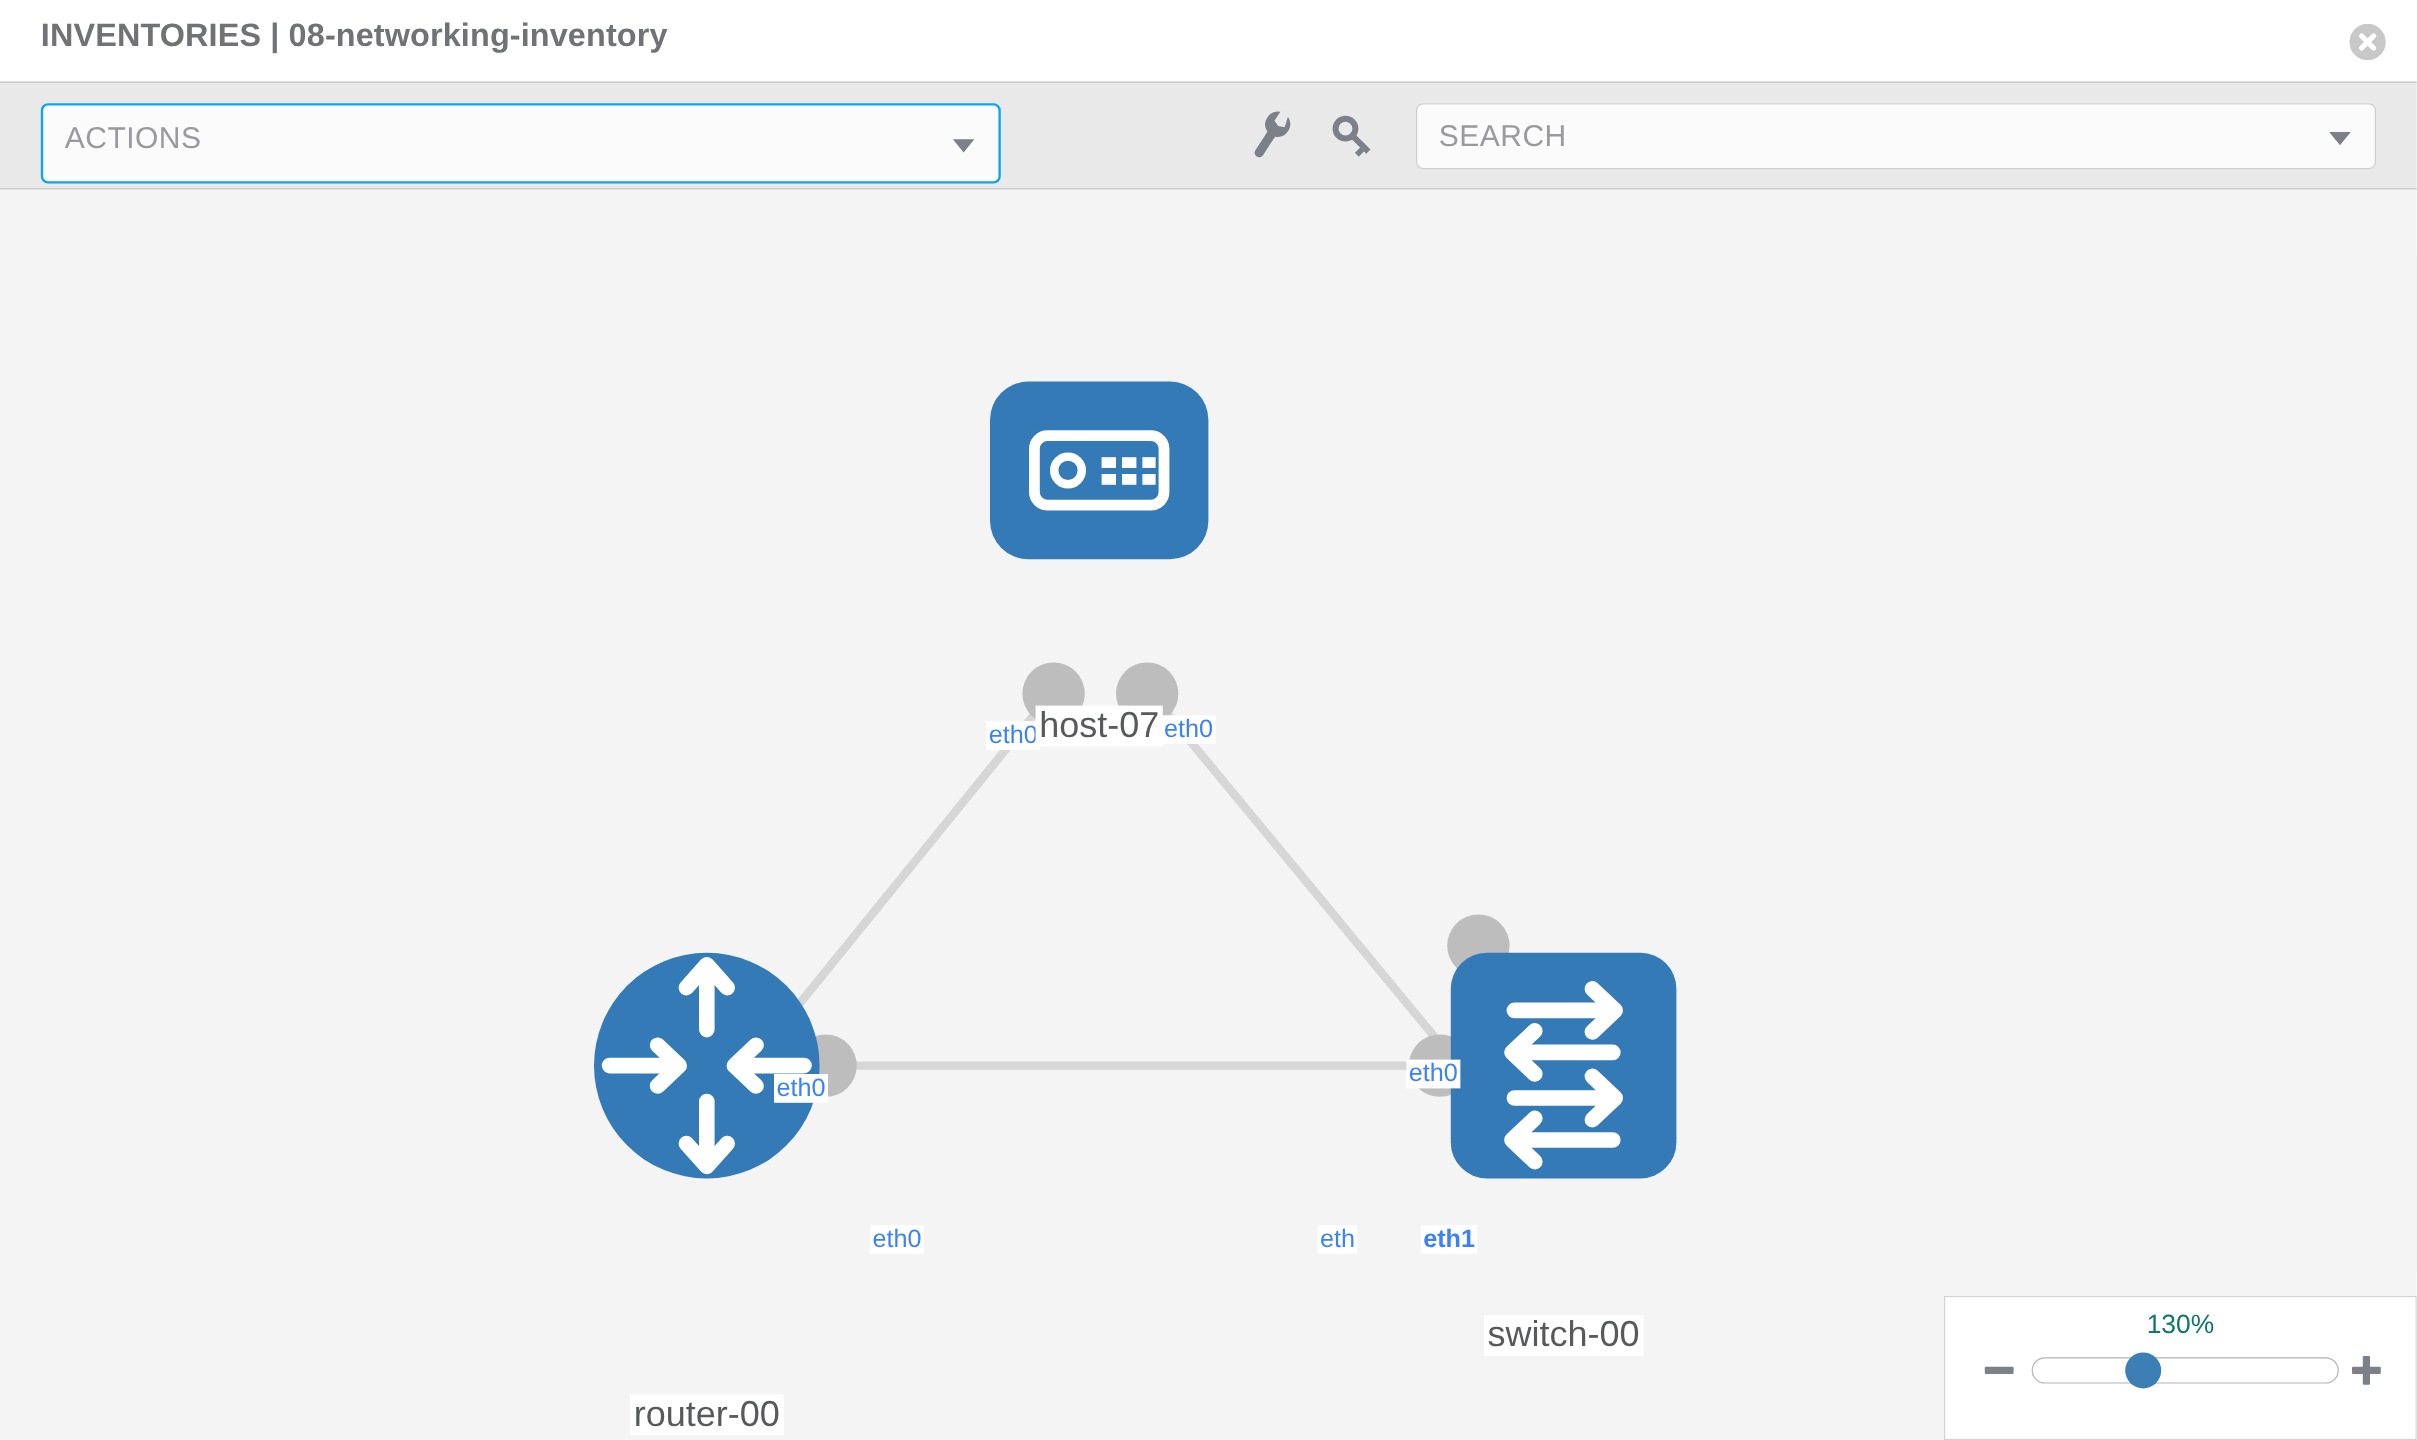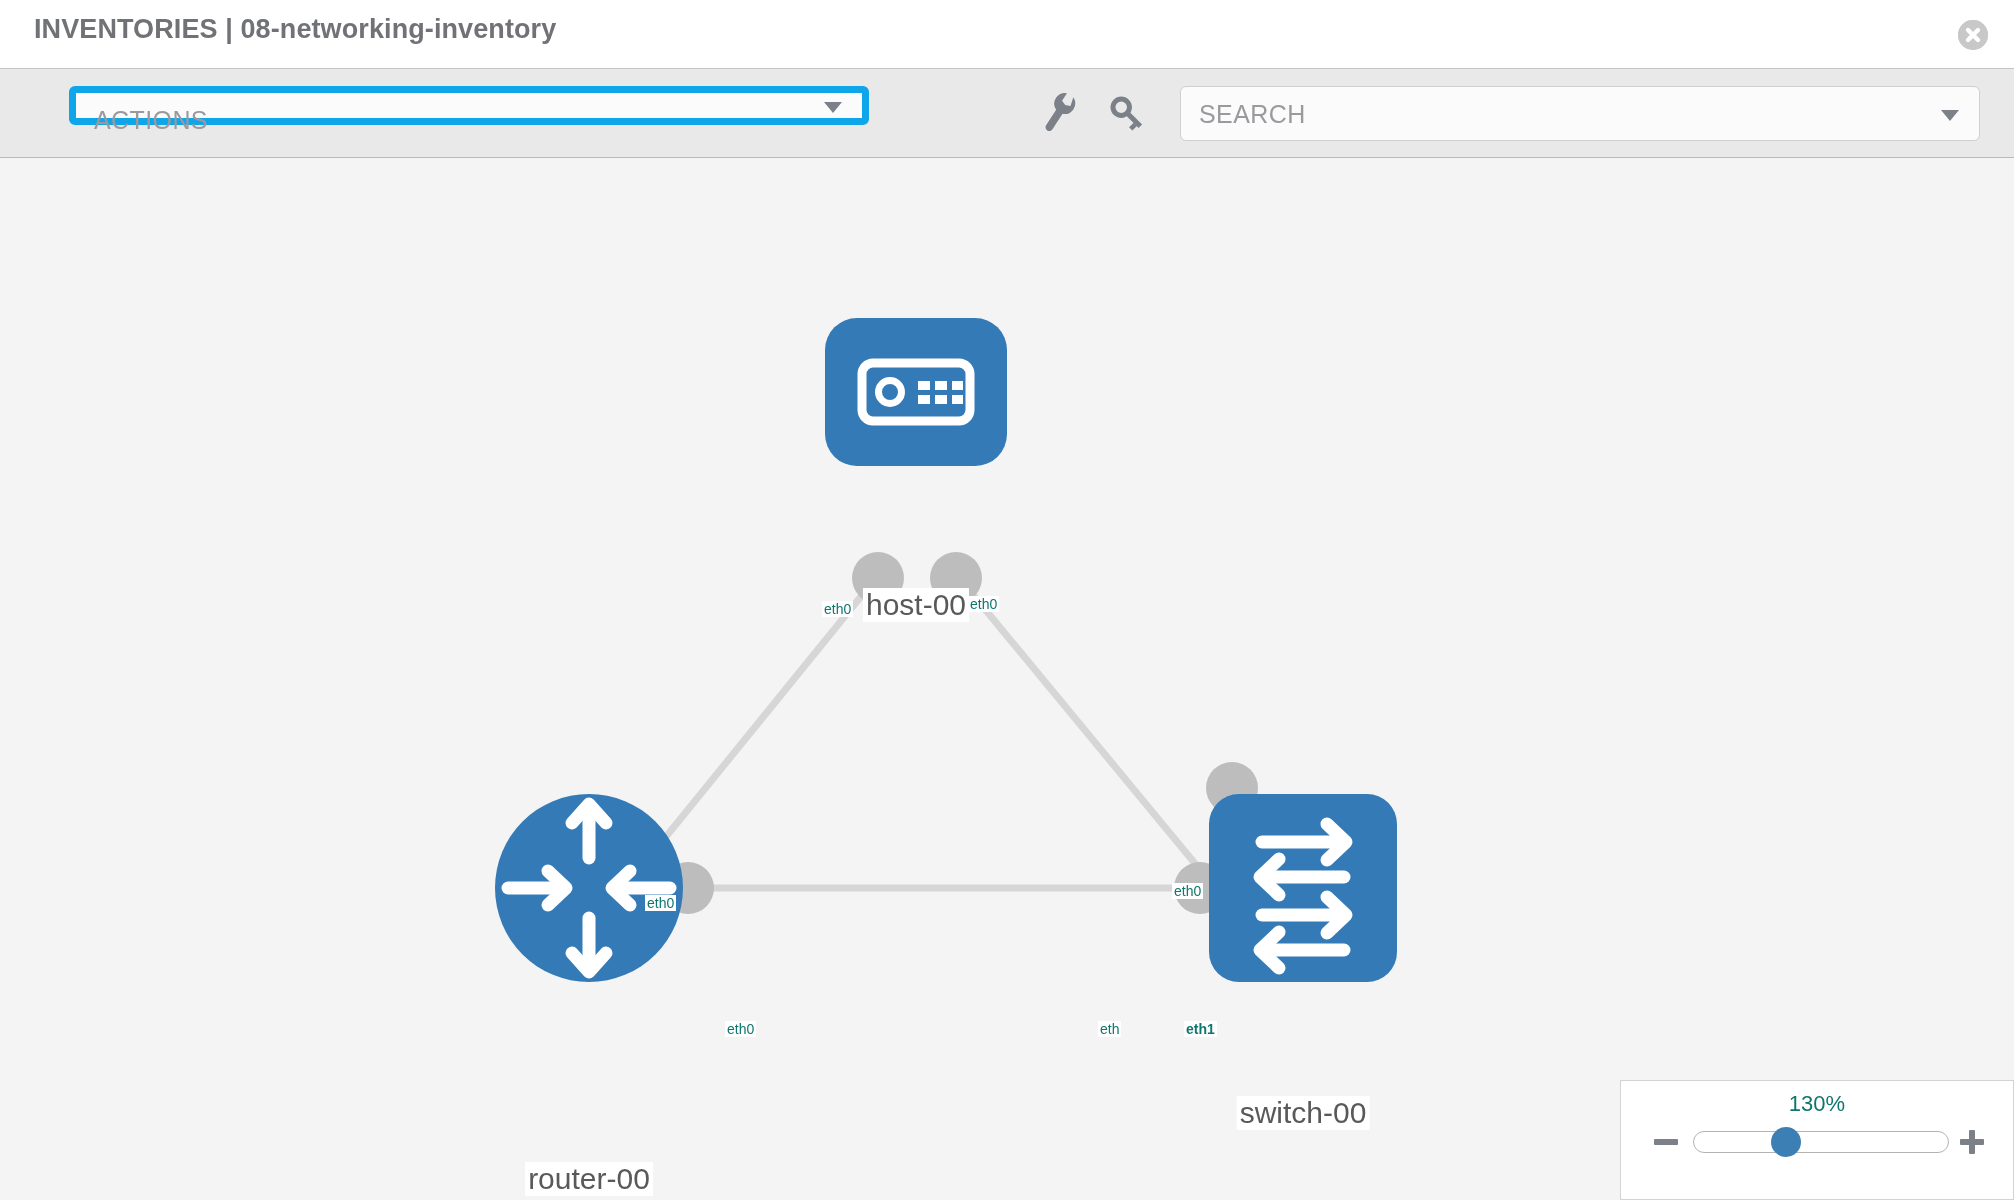--- a/index.html
+++ b/index.html
@@ -53,26 +53,25 @@
     left: 0; top: 68px;
     width: 2014px; height: 90px;
     background: #e9e9e9;
     border-top: 1px solid #c4c4c4;
     border-bottom: 1px solid #b9b9b9;
   }
 
   .actions-select {
     position: absolute;
     left: 34px; top: 17px;
-    width: 800px; height: 39px;
+    width: 800px; height: 67px;
     background: #fbfbfb;
-    border: 7px solid #0ea5e9;
+    border: 2px solid #0ea5e9;
     border-radius: 6px;
     cursor: pointer;
-    margin-left: 35px;
   }
   .actions-label {
     position: absolute;
     left: 18px; top: 13px;
     font-size: 25px;
     color: #9a9a9e;
     letter-spacing: 0.4px;
   }
   .caret {
     position: absolute;
@@ -126,22 +125,22 @@
     position: absolute;
     font-size: 30px;
     color: #58595b;
     background: #ffffff;
     padding: 0 3px;
     white-space: nowrap;
     transform: translateX(-50%);
   }
   .iface-label {
     position: absolute;
-    font-size: 14px;
-    color: #0f766e;
+    font-size: 21px;
+    color: #3b82f6;
     background: #ffffff;
     padding: 0 2px;
     white-space: nowrap;
   }
 
   
   .zoom-panel {
     position: absolute;
     left: 1620px; top: 1080px;
     width: 394px; height: 120px;
@@ -300,21 +299,21 @@
     </svg>
 
     <span class="iface-label" style="left:822px; top:443px;">eth0</span>
     <span class="iface-label" style="left:968px; top:438px;">eth0</span>
     <span class="iface-label" style="left:645px; top:737px;">eth0</span>
     <span class="iface-label" style="left:1172px; top:725px;">eth0</span>
     <span class="iface-label" style="left:725px; top:863px;">eth0</span>
     <span class="iface-label" style="left:1098px; top:863px;">eth</span>
     <span class="iface-label" style="left:1184px; top:863px;font-weight:bold;">eth1</span>
 
-    <span class="node-label" style="left:916px; top:430px;">host-00</span>
+    <span class="node-label" style="left:916px; top:430px;">host-07</span>
     <span class="node-label" style="left:589px; top:988px;margin-top:16px;">router-00</span>
     <span class="node-label" style="left:1303px; top:938px;">switch-00</span>
   </div>
 
   <div class="zoom-panel">
     <div class="zoom-level">130%</div>
 
     <div class="zoom-minus">
       <svg width="30" height="30" viewBox="0 0 30 30" aria-hidden="true">
         <rect x="3" y="12" width="24" height="6" rx="1" fill="#7b8089"></rect>

